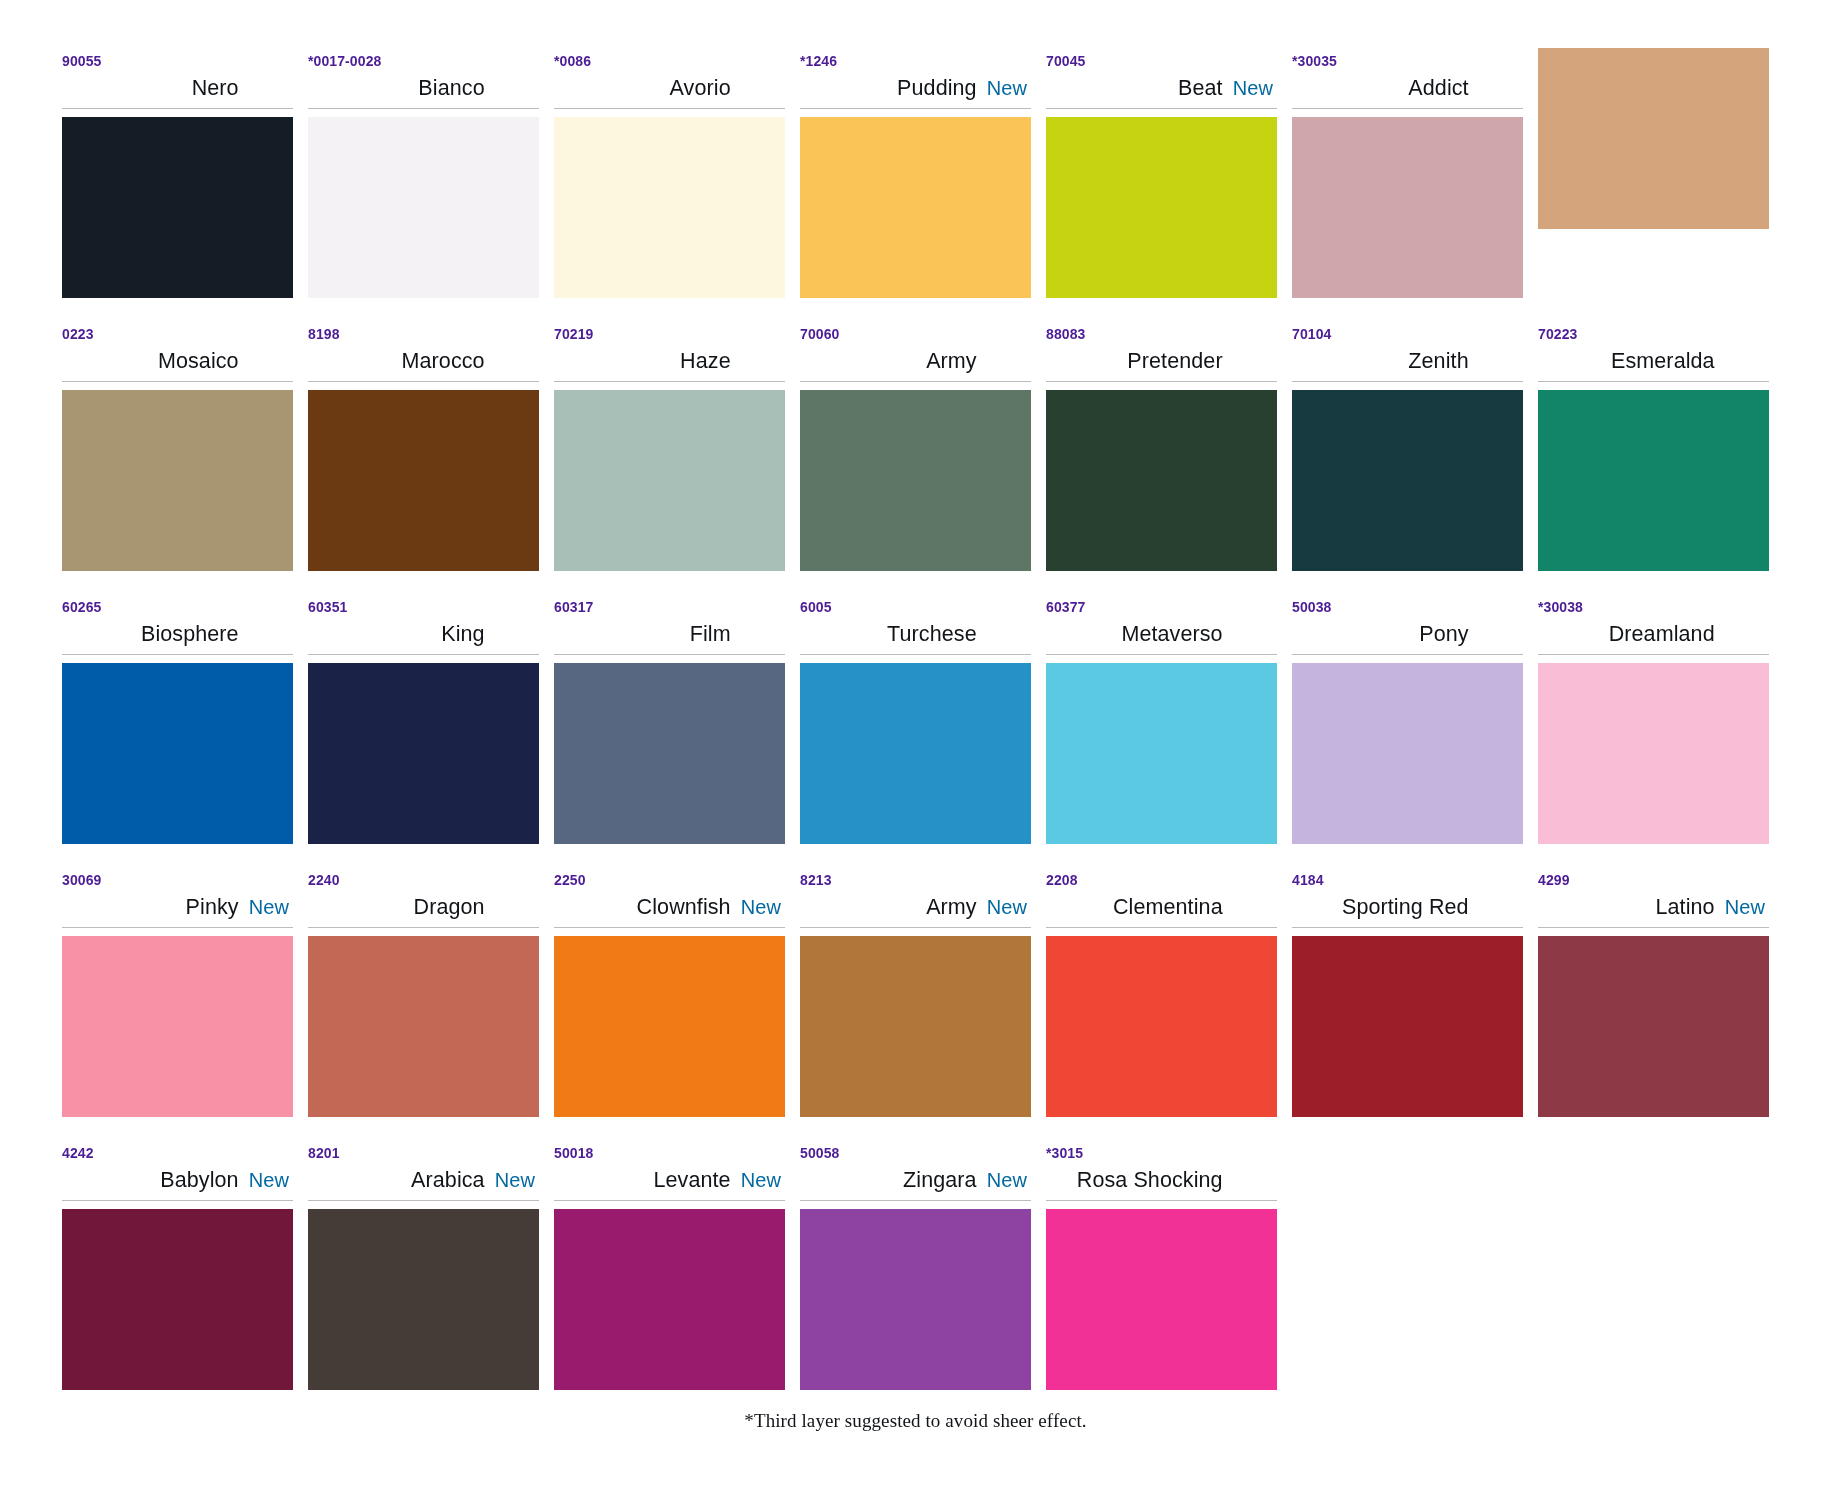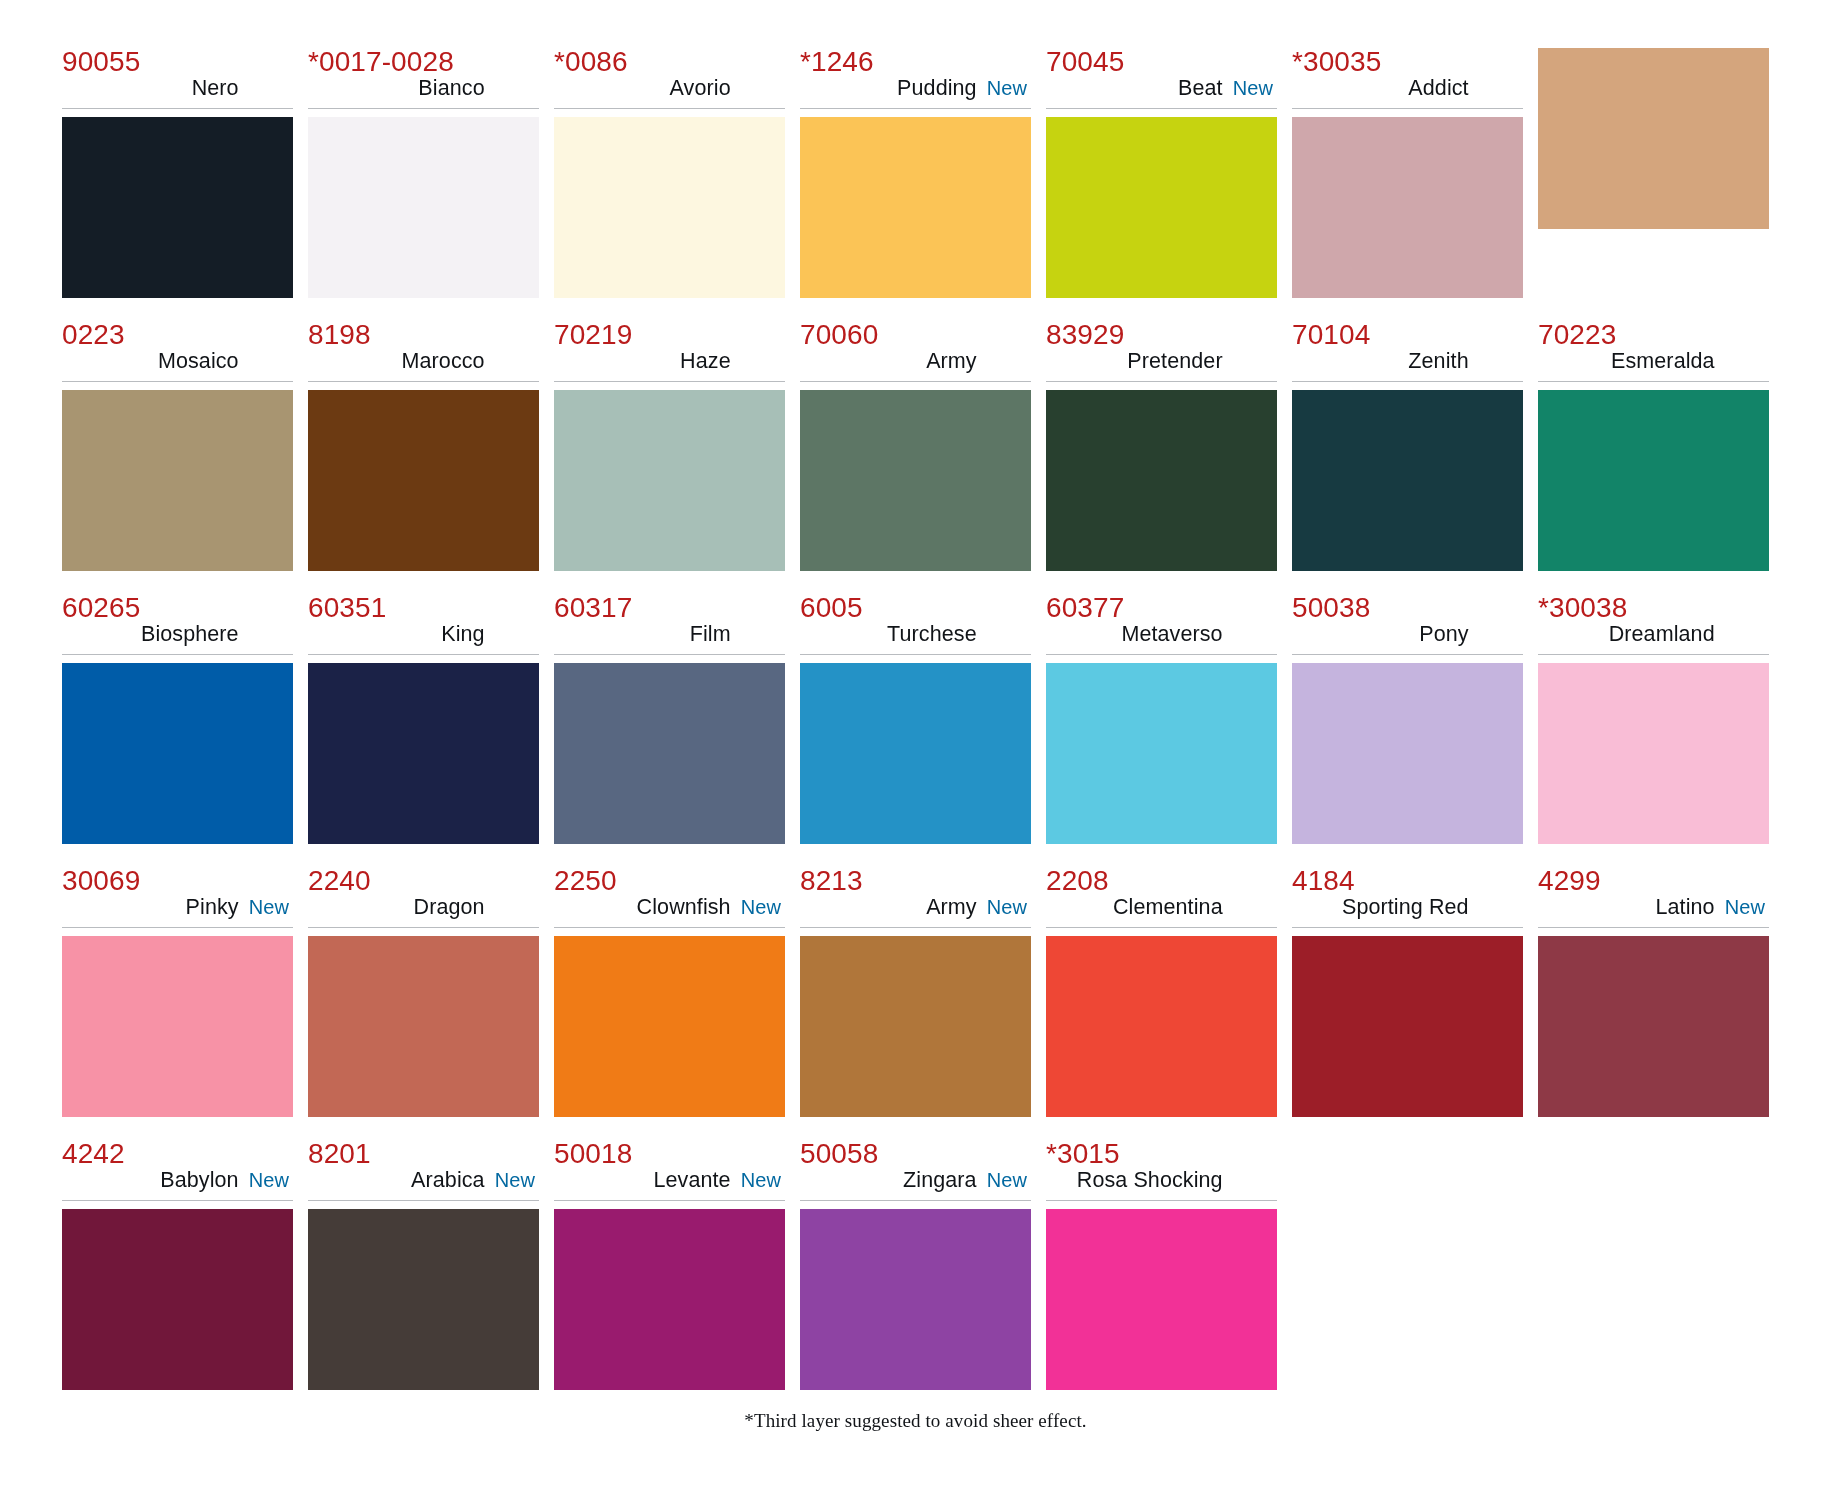--- a/index.html
+++ b/index.html
@@ -42,25 +42,26 @@
   .cell.empty { visibility: hidden; }
 
   .cell-label {
     padding: 0 0 6px 0;
     border-bottom: 1.5px solid #b9bcc0;
     margin-bottom: 8px;
     min-height: 56px;
   }
 
   .code-line {
-    font-size: 28px;
+    font-size: 14px;
     line-height: 27px;
     letter-spacing: 0.1px;
-    color: #b91c1c;
+    color: #4c1d95;
     white-space: nowrap;
+    font-weight: bold;
   }
 
   .name-line {
     display: flex;
     align-items: baseline;
     justify-content: flex-end;
     font-size: 21.5px;
     line-height: 27px;
     letter-spacing: 0.1px;
     color: #111418;
@@ -196,21 +197,21 @@
           <div class="code-line">70060</div>
           <div class="name-line">
             <span>Army</span>
             <span class="badge-new hidden">New</span>
           </div>
         </div>
         <div class="swatch" style="background: rgb(93, 118, 101);"></div>
       </div>
       <div class="cell">
         <div class="cell-label">
-          <div class="code-line">83929</div>
+          <div class="code-line">88083</div>
           <div class="name-line">
             <span>Pretender</span>
             <span class="badge-new hidden">New</span>
           </div>
         </div>
         <div class="swatch" style="background: rgb(40, 64, 47);"></div>
       </div>
       <div class="cell">
         <div class="cell-label">
           <div class="code-line">70104</div>

